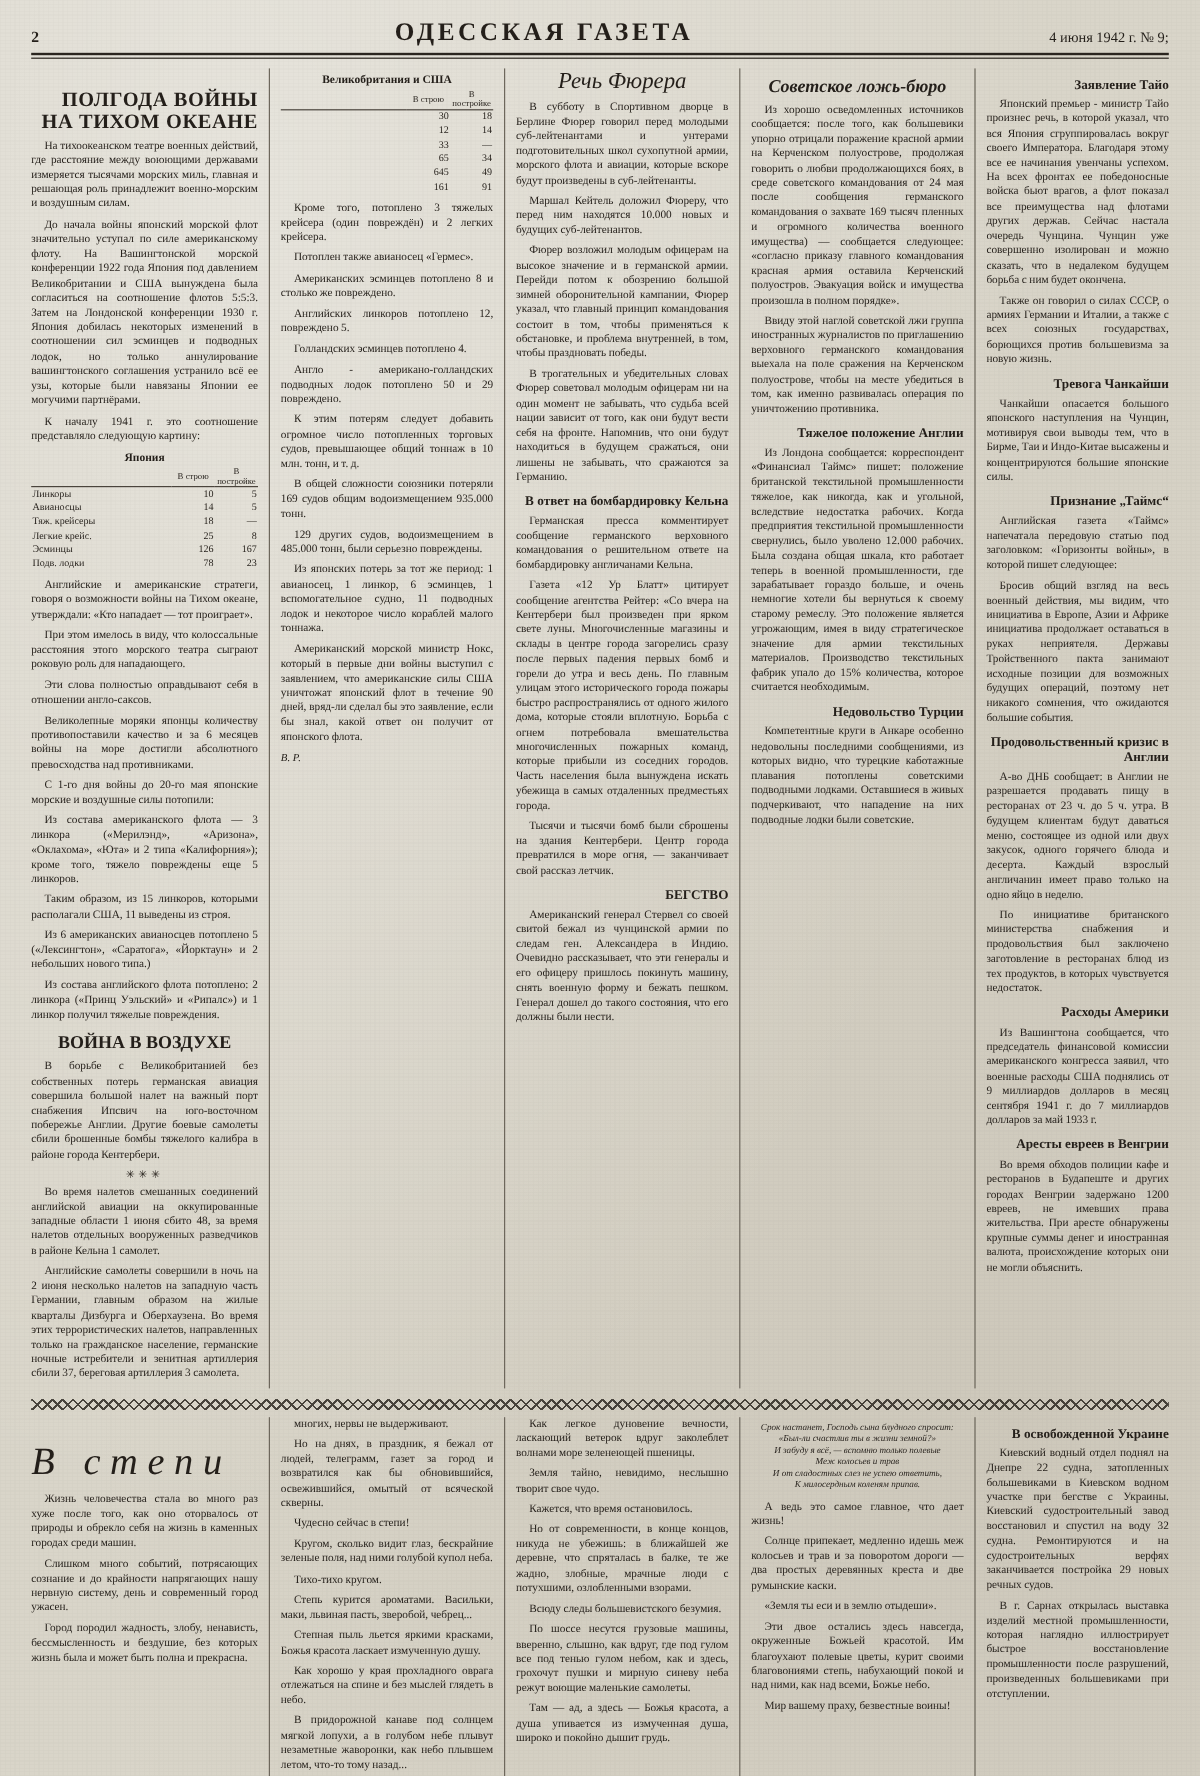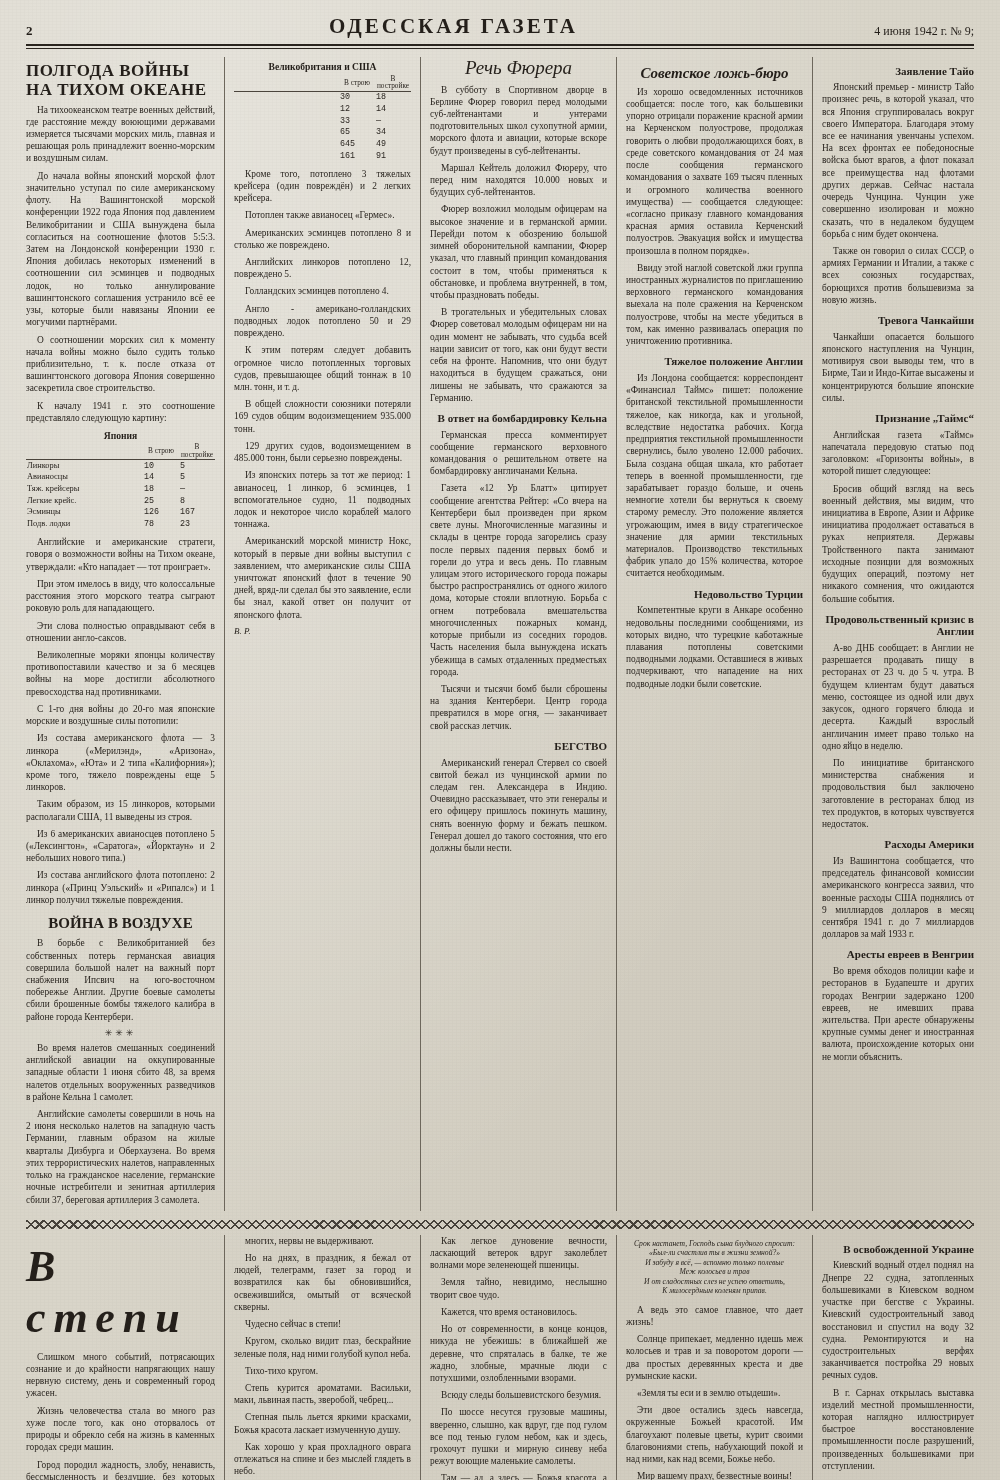--- a/index.html
+++ b/index.html
@@ -49,22 +49,22 @@
   
   .cols{display:flex;margin-top:8px;}
   .col{box-sizing:border-box;}
   .c1{width:198px;padding-right:9px;}
   .c2{width:196px;padding:0 9px;border-left:1px solid #6d675c;}
   .c3{width:196px;padding:0 9px;border-left:1px solid #6d675c;}
   .c4{width:196px;padding:0 9px;border-left:1px solid #6d675c;}
   .c5{width:162px;padding-left:9px;border-left:1px solid #6d675c;}
 
   h1.head{
-    font-size:17px;font-weight:bold;text-align:left;
-    letter-spacing:.5px;margin:4px 0 5px 0;line-height:1.12;
+    font-size:17px;font-weight:bold;text-align:right;
+    letter-spacing:.5px;margin:16px 0 5px 0;line-height:1.12;
   }
   h2.head{
     font-size:15px;font-weight:bold;text-align:center;
     margin:9px 0 5px 0;line-height:1.15;
   }
   h3.head{
     font-size:11px;font-weight:bold;text-align:right;
     margin:8px 0 4px 0;line-height:1.15;
   }
   .script{
@@ -86,41 +86,41 @@
     word-spacing:-0.2px;
   }
   .dingbat{text-align:center;font-size:9px;letter-spacing:3px;margin:3px 0 4px;}
 
   
   .tbl{width:100%;border-collapse:collapse;font-size:8.4px;margin:4px 0 6px 0;}
   .tbl td,.tbl th{padding:0.6px 1px;line-height:1.25;}
   .tbl .ttl{text-align:center;font-weight:bold;font-size:9.6px;padding-bottom:1px;}
   .tbl .sub{font-size:7.3px;text-align:center;line-height:1.05;}
   .tbl .nm{text-align:left;white-space:nowrap;}
-  .tbl .n{text-align:left;width:34px;font-family:Liberation Mono, monospace;}
+  .tbl .n{text-align:right;width:34px;}
   .tbl tr.line td{border-bottom:1px solid #4a443c;}
 
   
   .zig{
     margin-top:9px;height:9px;
     background:
       repeating-linear-gradient(135deg,#2f2a23 0 1.5px,rgba(0,0,0,0) 1.5px 6px),
       repeating-linear-gradient(45deg,#2f2a23 0 1.5px,rgba(0,0,0,0) 1.5px 6px);
     opacity:.85;
   }
   .lower{display:flex;margin-top:6px;}
   .l1{width:198px;padding-right:9px;box-sizing:border-box;}
   .l2{width:196px;padding:0 9px;box-sizing:border-box;border-left:1px solid #6d675c;}
   .l3{width:196px;padding:0 9px;box-sizing:border-box;border-left:1px solid #6d675c;}
   .l4{width:196px;padding:0 9px;box-sizing:border-box;border-left:1px solid #6d675c;}
   .l5{width:162px;padding-left:9px;box-sizing:border-box;border-left:1px solid #6d675c;}
   .bigscript{
-    font-style:italic;font-weight:bold;
-    font-size:44px;letter-spacing:8px;
-    margin:6px 0 8px 0;
+    font-style:italic;font-weight:normal;
+    font-size:32px;letter-spacing:8px;
+    margin:18px 0 8px 0;
   }
   .verse-box{
     border:0;margin:2px 0 6px 0;padding:2px 4px;
     text-align:center;
   }
   .tiny{font-size:7.6px;line-height:1.25;text-align:center;font-style:italic;}
   .sig{font-size:9px;font-style:italic;margin-top:3px;}
 </style>
 </head>
 <body>
@@ -136,21 +136,20 @@
     </div>
     <div class="rule-thick"></div>
     <div class="rule-thin"></div>
 
     <div class="cols">
 
       <div class="col c1">
         <h1 class="head">ПОЛГОДА ВОЙНЫ НА ТИХОМ ОКЕАНЕ</h1>
         <p>На тихоокеанском театре военных действий, где расстояние между воюющими державами измеряется тысячами морских миль, главная и решающая роль принадлежит военно-морским и воздушным силам.</p>
         <p>До начала войны японский морской флот значительно уступал по силе американскому флоту. На Вашингтонской морской конференции 1922 года Япония под давлением Великобритании и США вынуждена была согласиться на соотношение флотов 5:5:3. Затем на Лондонской конференции 1930 г. Япония добилась некоторых изменений в соотношении сил эсминцев и подводных лодок, но только аннулирование вашингтонского соглашения устранило всё ее узы, которые были навязаны Японии ее могучими партнёрами.</p>
-        <p>О соотношении морских сил к моменту начала войны можно было судить только приблизительно, т. к. после отказа от вашингтонского договора Япония совершенно засекретила свое строительство.</p>
         <p>К началу 1941 г. это соотношение представляло следующую картину:</p>
 
         <table class="tbl">
           <tbody>
               <tr>
             <td class="ttl" colspan="3">Япония</td>
           </tr>
           <tr class="line">
             <td></td>
             <td class="sub">В строю</td>
@@ -314,22 +313,22 @@
         <h3 class="head">Аресты евреев в Венгрии</h3>
         <p>Во время обходов полиции кафе и ресторанов в Будапеште и других городах Венгрии задержано 1200 евреев, не имевших права жительства. При аресте обнаружены крупные суммы денег и иностранная валюта, происхождение которых они не могли объяснить.</p>
       </div>
     </div>
 
     <div class="zig"></div>
 
     <div class="lower">
       <div class="l1">
         <div class="bigscript">В степи</div>
+        <p>Жизнь человечества стала во много раз хуже после того, как оно оторвалось от природы и обрекло себя на жизнь в каменных городах среди машин.</p>
         <p>Слишком много событий, потрясающих сознание и до крайности напрягающих нашу нервную систему, день и современный город ужасен.</p>
-        <p>Жизнь человечества стала во много раз хуже после того, как оно оторвалось от природы и обрекло себя на жизнь в каменных городах среди машин.</p>
         <p>Город породил жадность, злобу, ненависть, бессмысленность и бездушие, без которых жизнь была и может быть полна и прекрасна.</p>
 
       </div>
 
       <div class="l2">
         <p>многих, нервы не выдерживают.</p>
         <p>Но на днях, в праздник, я бежал от людей, телеграмм, газет за город и возвратился как бы обновившийся, освежившийся, омытый от всяческой скверны.</p>
         <p>Чудесно сейчас в степи!</p>
         <p>Кругом, сколько видит глаз, бескрайние зеленые поля, над ними голубой купол неба.</p>
         <p>Тихо-тихо кругом.</p>

